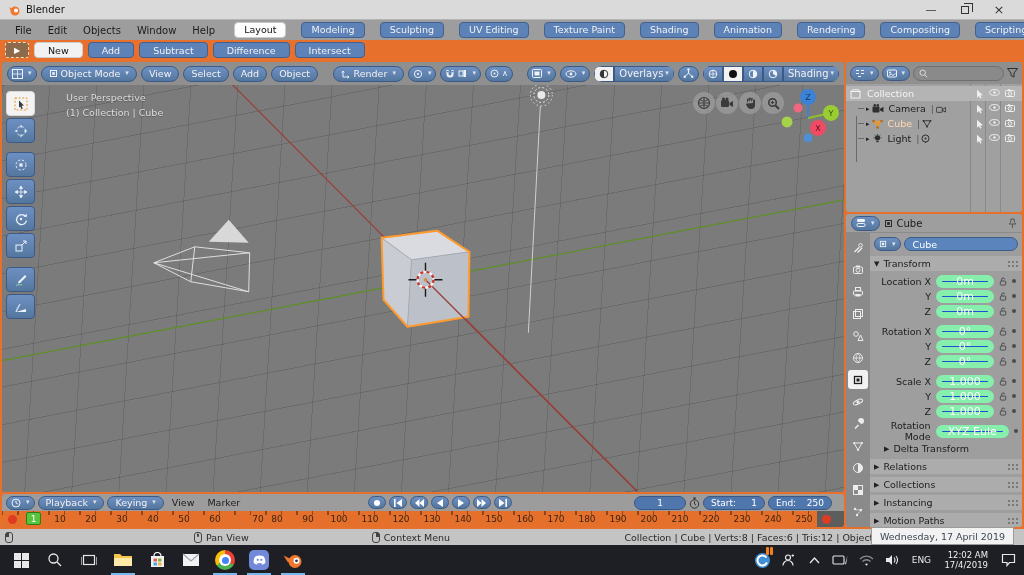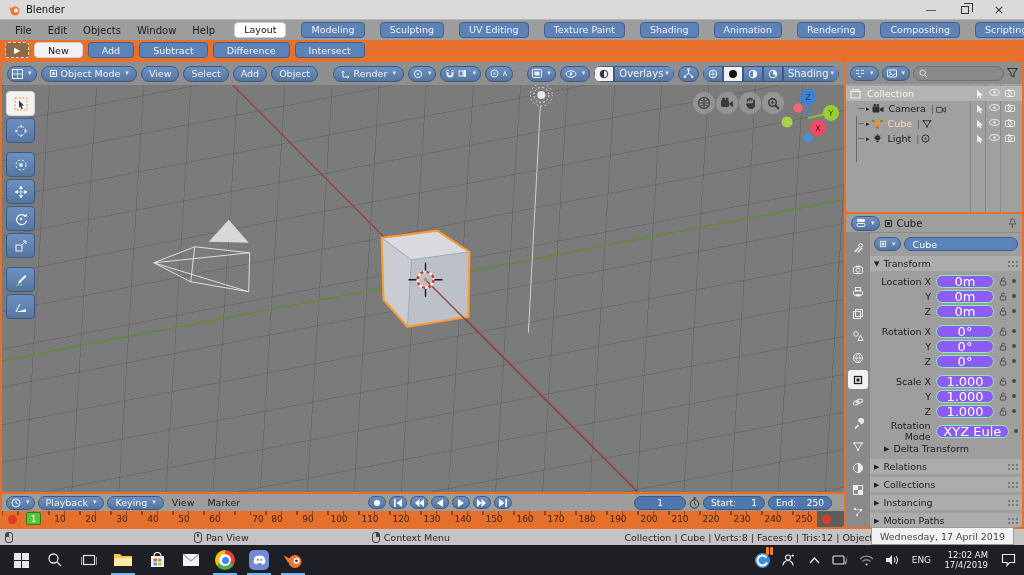--- a/index.html
+++ b/index.html
@@ -83,21 +83,21 @@
 .pcontent{flex:1;padding:4px 4px 0 4px;overflow:hidden;color:#1c1c1c}
 .name-row{display:flex;gap:3px;align-items:center;margin-bottom:5px}
 .name-field{flex:1;height:14px;background:#5b84bd;border:1px solid #3e5d8a;border-radius:8px;color:#fff;display:flex;align-items:center;padding:0 8px;font-size:9.5px}
 .sec-band{height:15px;background:#acacac;display:flex;align-items:center;gap:4px;padding:0 4px;margin:3px -4px 3px -4px;font-size:9.5px}
 .sec-plain{height:15px;display:flex;align-items:center;gap:4px;padding:0 10px;margin:3px 0;font-size:9.5px}
 .grip{width:11px;height:7px;margin-left:auto;background-image:radial-gradient(#787878 1px,transparent 1.1px);background-size:4px 4px}
 .arrow{font-size:7px;color:#222}
 .prow{display:flex;align-items:center;height:14px;margin:1px 0}
 .prow.mt{margin-top:6px}
 .plabel{width:62px;text-align:right;padding-right:5px;font-size:9.5px}
-.pfield{width:58px;height:13px;background:#8b5cf6;border:1px solid #86efac;border-radius:7px;color:#fff;font-size:13px;display:flex;align-items:center;justify-content:center}
+.pfield{width:58px;height:13px;background:#1d4ed8;border:6px solid #86efac;border-radius:7px;color:#fff;font-size:11px;display:flex;align-items:center;justify-content:center}
 .pfield.wide{width:74px}
 .dot{width:4px;height:4px;border-radius:50%;background:#4c4c4c;margin-left:5px}
 .lockpad{margin-left:5px}
 
 
 .timeline{height:33px;background:#9c9c9c;border-radius:3px;overflow:hidden;display:flex;flex-direction:column}
 .tl-header{height:17px;display:flex;align-items:center;gap:3px;padding:0 4px}
 .tl-menu{color:#1d1d1d;font-size:9.5px;padding:0 5px}
 .tl-pill{height:14px;border-radius:8px}
 .tbt{width:18px;height:13px;border-radius:7px;background:linear-gradient(#6d90c3,#54779f);border:1px solid #3c5a85;display:flex;align-items:center;justify-content:center;color:#fff}
@@ -395,20 +395,24 @@
             </svg>
         </div>
         <div class="navball" style="left:760px;top:30px">
           <svg width="13" height="13" viewBox="0 0 13 13">
               <circle cx="5.5" cy="5.5" r="3.8" fill="none" stroke="#3a3a3a" stroke-width="1.5"></circle>
               <line x1="8.5" y1="8.5" x2="12" y2="12" stroke="#3a3a3a" stroke-width="2"></line>
               <path d="M3.8 5.5 h3.4 M5.5 3.8 v3.4" stroke="#3a3a3a" stroke-width="1.1"></path>
             </svg>
         </div>
 
+        <div class="vp-info">
+          <div>User Perspective</div>
+          <div>(1) Collection | Cube</div>
+        </div>
 
         <div class="tcol">
           <div class="tool-btn tool-active">
             <svg width="14" height="14" viewBox="0 0 14 14">
                 <rect x="1" y="1" width="12" height="12" fill="none" stroke="#e8962f" stroke-dasharray="2,1.6"></rect>
                 <path d="M5 3.5 L10 8.5 L7.6 8.8 L8.8 11.4 L7.4 12 L6.2 9.4 L5 10.6 Z" fill="#3a3a3a"></path>
               </svg>
           </div>
           <div class="tool-btn">
             <svg width="14" height="14" viewBox="0 0 14 14">

